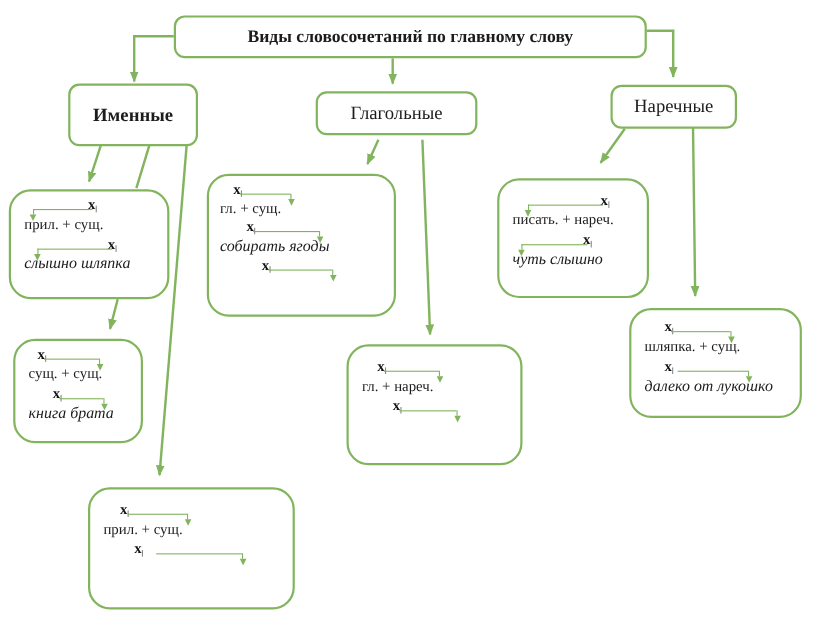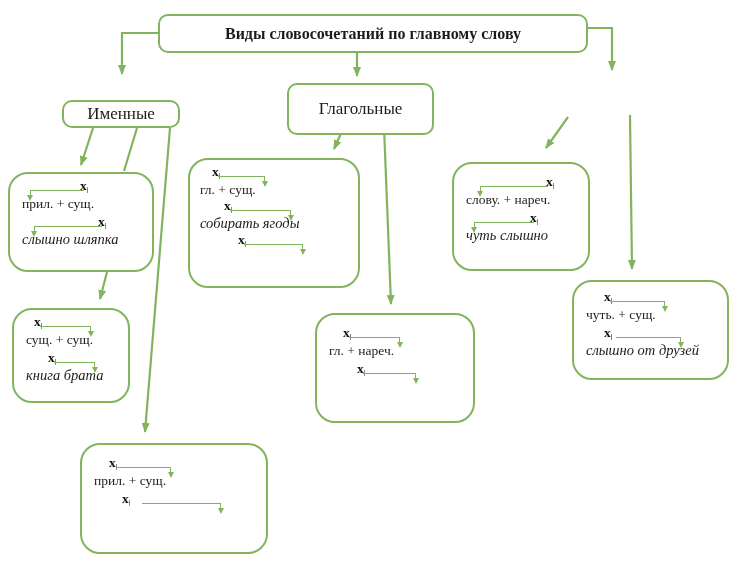--- a/index.html
+++ b/index.html
@@ -5,22 +5,22 @@
   :root{ --g:#82b45e; --txt:#1c1c1c; }
   html,body{margin:0;padding:0;background:#fff;}
   .canvas{position:relative;width:739px;height:568px;background:#fff;overflow:hidden;
           font-family:"Liberation Serif","DejaVu Serif",serif;color:var(--txt);}
   .wires{position:absolute;left:0;top:0;pointer-events:none;}
   .node{position:absolute;background:#fff;border:2px solid var(--g);box-sizing:border-box;}
   .title-box{left:158px;top:14px;width:430px;height:39px;border-radius:10px;
              display:flex;align-items:center;justify-content:center;
              font-weight:bold;font-size:16px;}
   .cat{display:flex;align-items:center;justify-content:center;font-size:17px;border-radius:10px;}
-  #cat-nominal{left:62px;top:100px;width:118px;height:28px;}
-  #cat-verbal{left:287px;top:83px;width:147px;height:52px;text-align:right;}
+  #cat-nominal{left:62px;top:76px;width:118px;height:57px;font-weight:bold;}
+  #cat-verbal{left:287px;top:83px;width:147px;height:40px;text-align:right;}
   #cat-adverbial{left:555px;top:77px;width:115px;height:40px;}
   .leaf{border-radius:20px;border-width:2.5px;padding:6px 8px 0 12px;}
   #box-adj-noun{left:8px;top:172px;width:146px;height:100px;}
   #box-noun-noun{left:12px;top:308px;width:118px;height:95px;}
   #box-adj-noun2{left:80px;top:443px;width:188px;height:111px;padding-top:12px;}
   #box-verb-noun{left:188px;top:158px;width:172px;height:130px;padding-left:10px;}
   #box-verb-adverb{left:315px;top:313px;width:160px;height:110px;padding-top:12px;}
   #box-adverb-adverb{left:452px;top:162px;width:138px;height:109px;padding-top:12px;}
   #box-adverb-noun{left:572px;top:280px;width:157px;height:100px;padding-top:9px;}
 
@@ -70,20 +70,23 @@
   <div class="node title-box">
     <span>Виды словосочетаний по главному слову</span>
   </div>
 
   <div class="node cat" id="cat-nominal">
     <span>Именные</span>
   </div>
   <div class="node cat" id="cat-verbal">
     <span>Глагольные</span>
   </div>
+  <div class="node cat" id="cat-adverbial">
+    <span>Наречные</span>
+  </div>
 
   <div class="node leaf" id="box-adj-noun">
     <div class="phrase">
       <span class="x" style="left:58px">х</span>
       <span class="elbow dl" style="left:8px;width:54px">
           <span class="h"></span>
           <span class="v"></span>
           <span class="tri"></span>
         </span>
       <span>прил. + сущ.</span>
@@ -190,47 +193,47 @@
   </div>
 
   <div class="node leaf" id="box-adverb-adverb">
     <div class="phrase">
       <span class="x" style="left:80px">х</span>
       <span class="elbow dl" style="left:14px;width:68px">
           <span class="h"></span>
           <span class="v"></span>
           <span class="tri"></span>
         </span>
-      <span>слову. + нареч.</span>
+      <span>писать. + нареч.</span>
     </div>
     <div class="phrase">
       <span class="x" style="left:64px">х</span>
       <span class="elbow dl" style="left:8px;width:60px">
           <span class="h"></span>
           <span class="v"></span>
           <span class="tri"></span>
         </span>
       <span class="ex">чуть слышно</span>
     </div>
   </div>
 
   <div class="node leaf" id="box-adverb-noun">
     <div class="phrase">
       <span class="x" style="left:18px">х</span>
       <span class="elbow dr" style="left:24px;width:54px">
           <span class="h"></span>
           <span class="v"></span>
           <span class="tri"></span>
         </span>
-      <span>чуть. + сущ.</span>
+      <span>шляпка. + сущ.</span>
     </div>
     <div class="phrase">
       <span class="x" style="left:18px">х</span>
       <span class="elbow dr" style="left:30px;width:64px">
           <span class="h"></span>
           <span class="v"></span>
           <span class="tri"></span>
         </span>
-      <span class="ex">слышно от друзей</span>
+      <span class="ex">далеко от лукошко</span>
     </div>
   </div>
 
 </div>
 
 </body></html>

